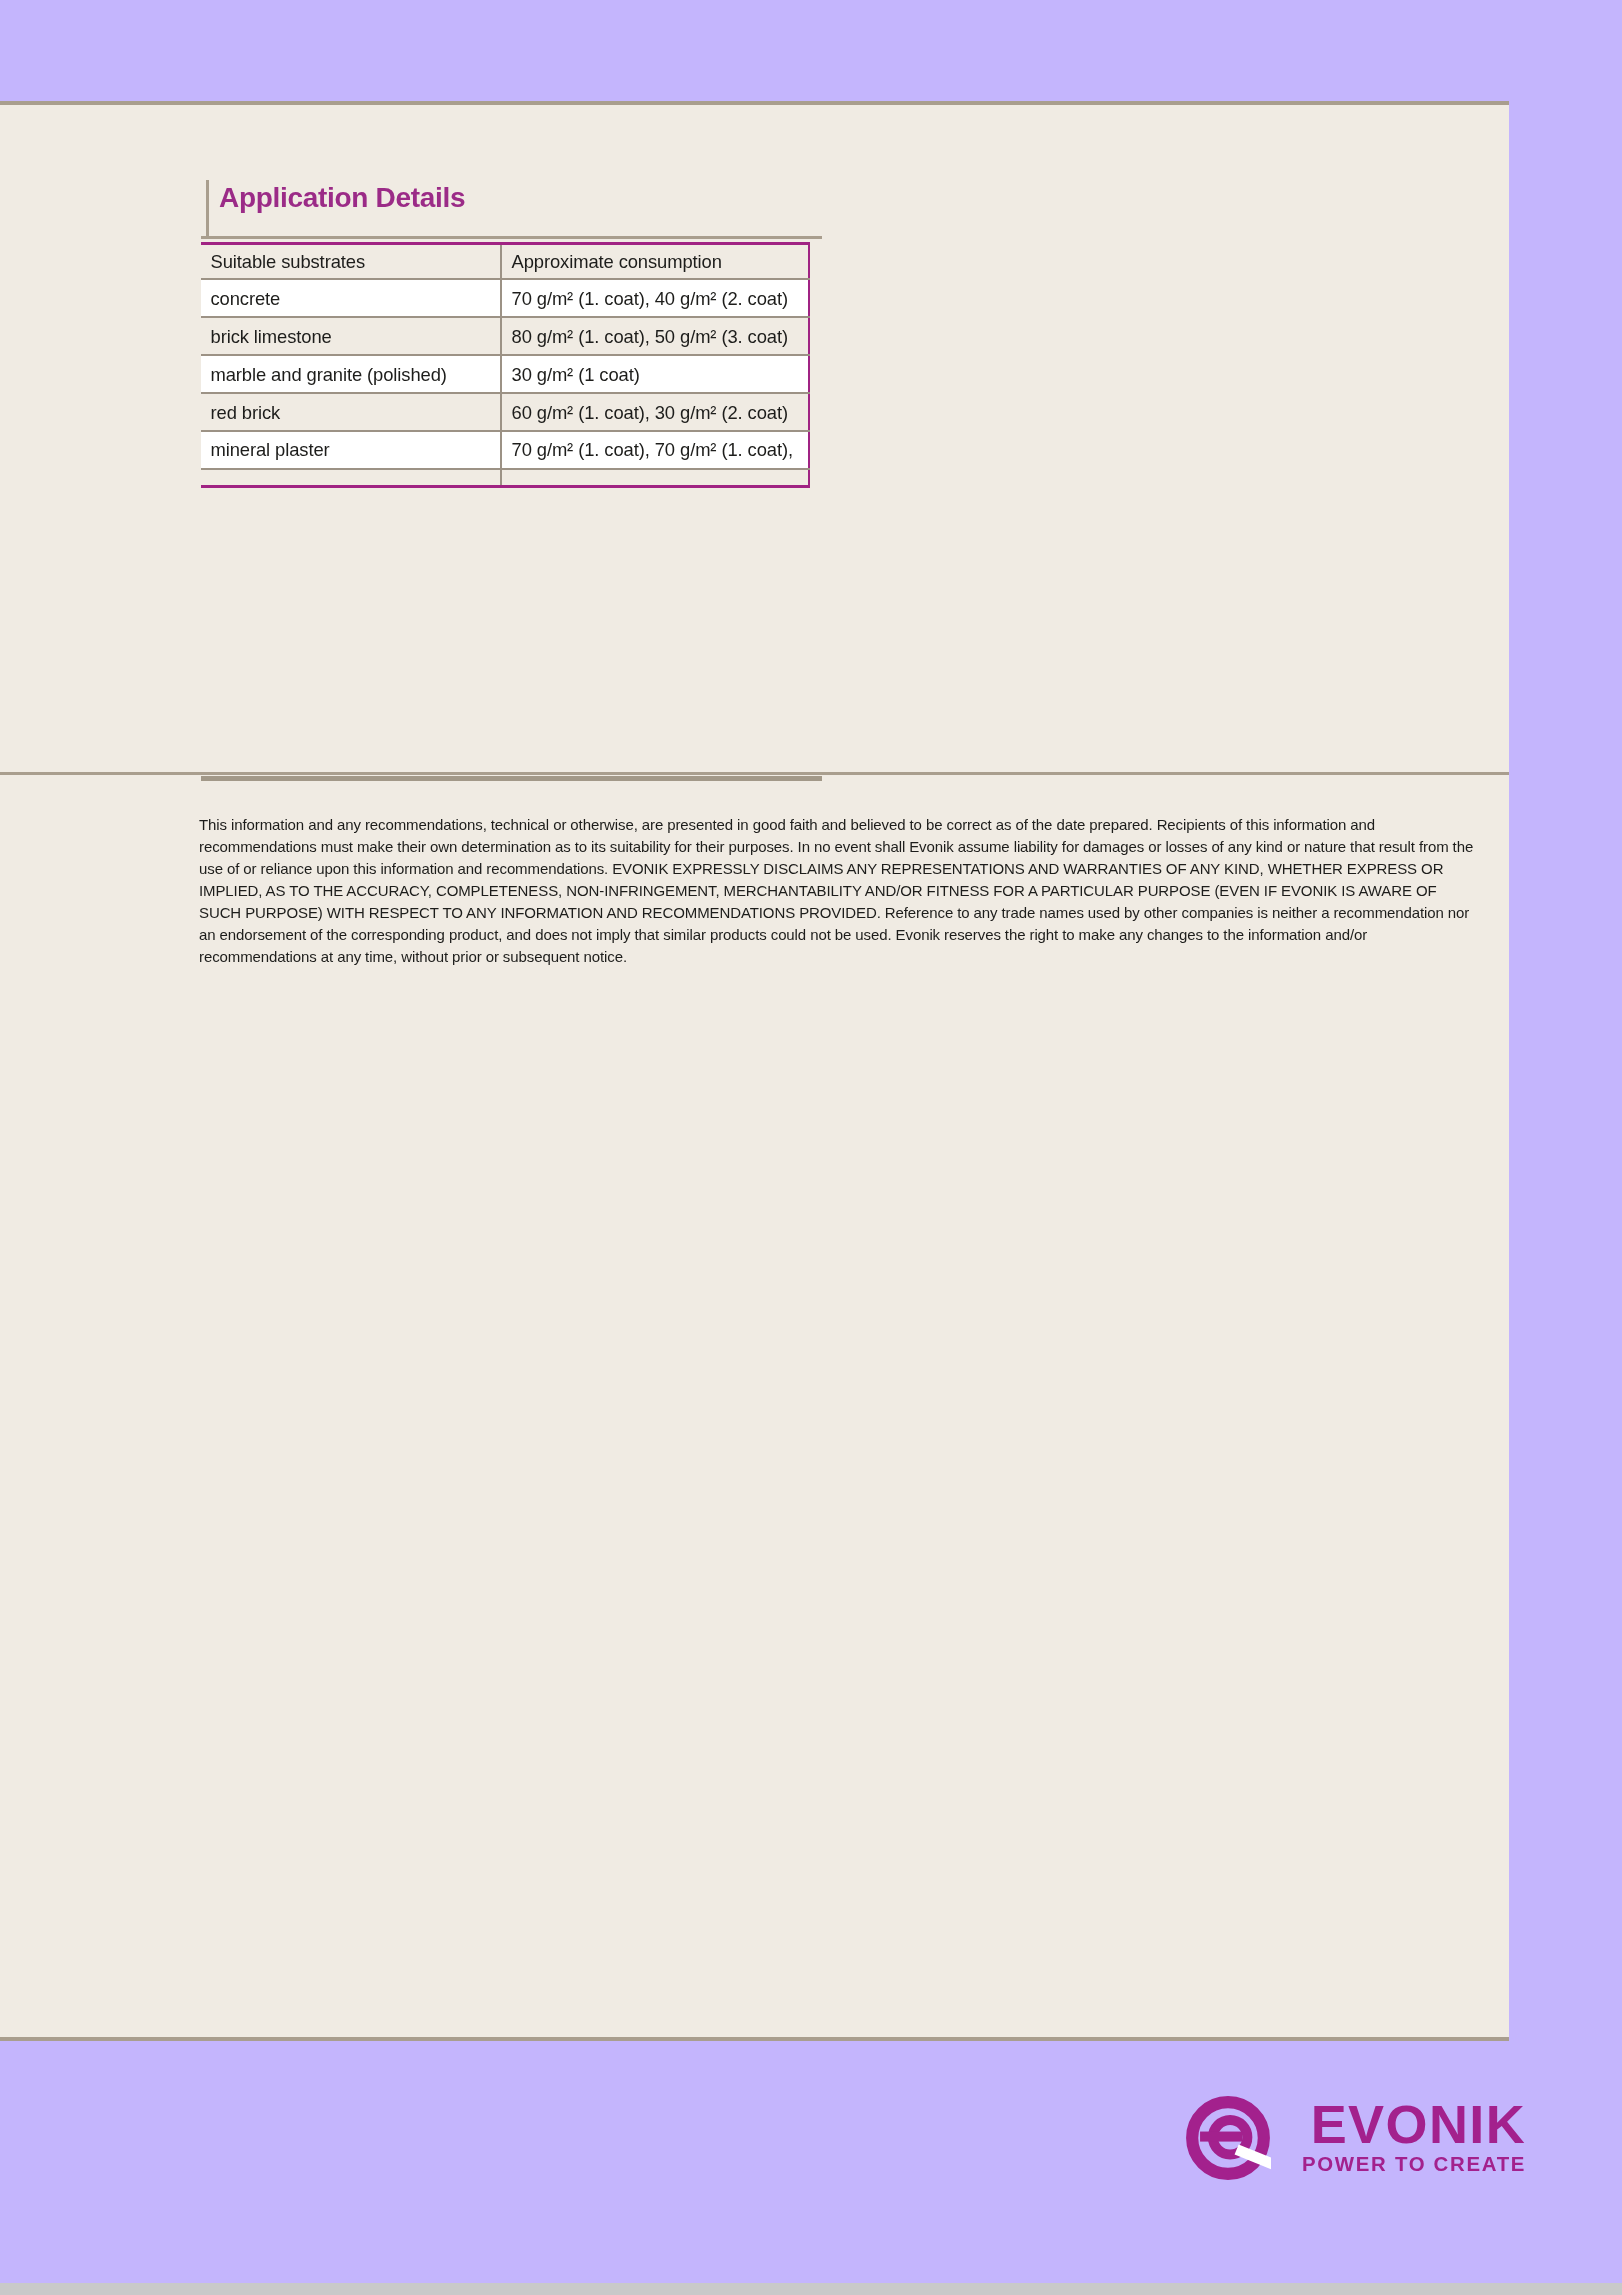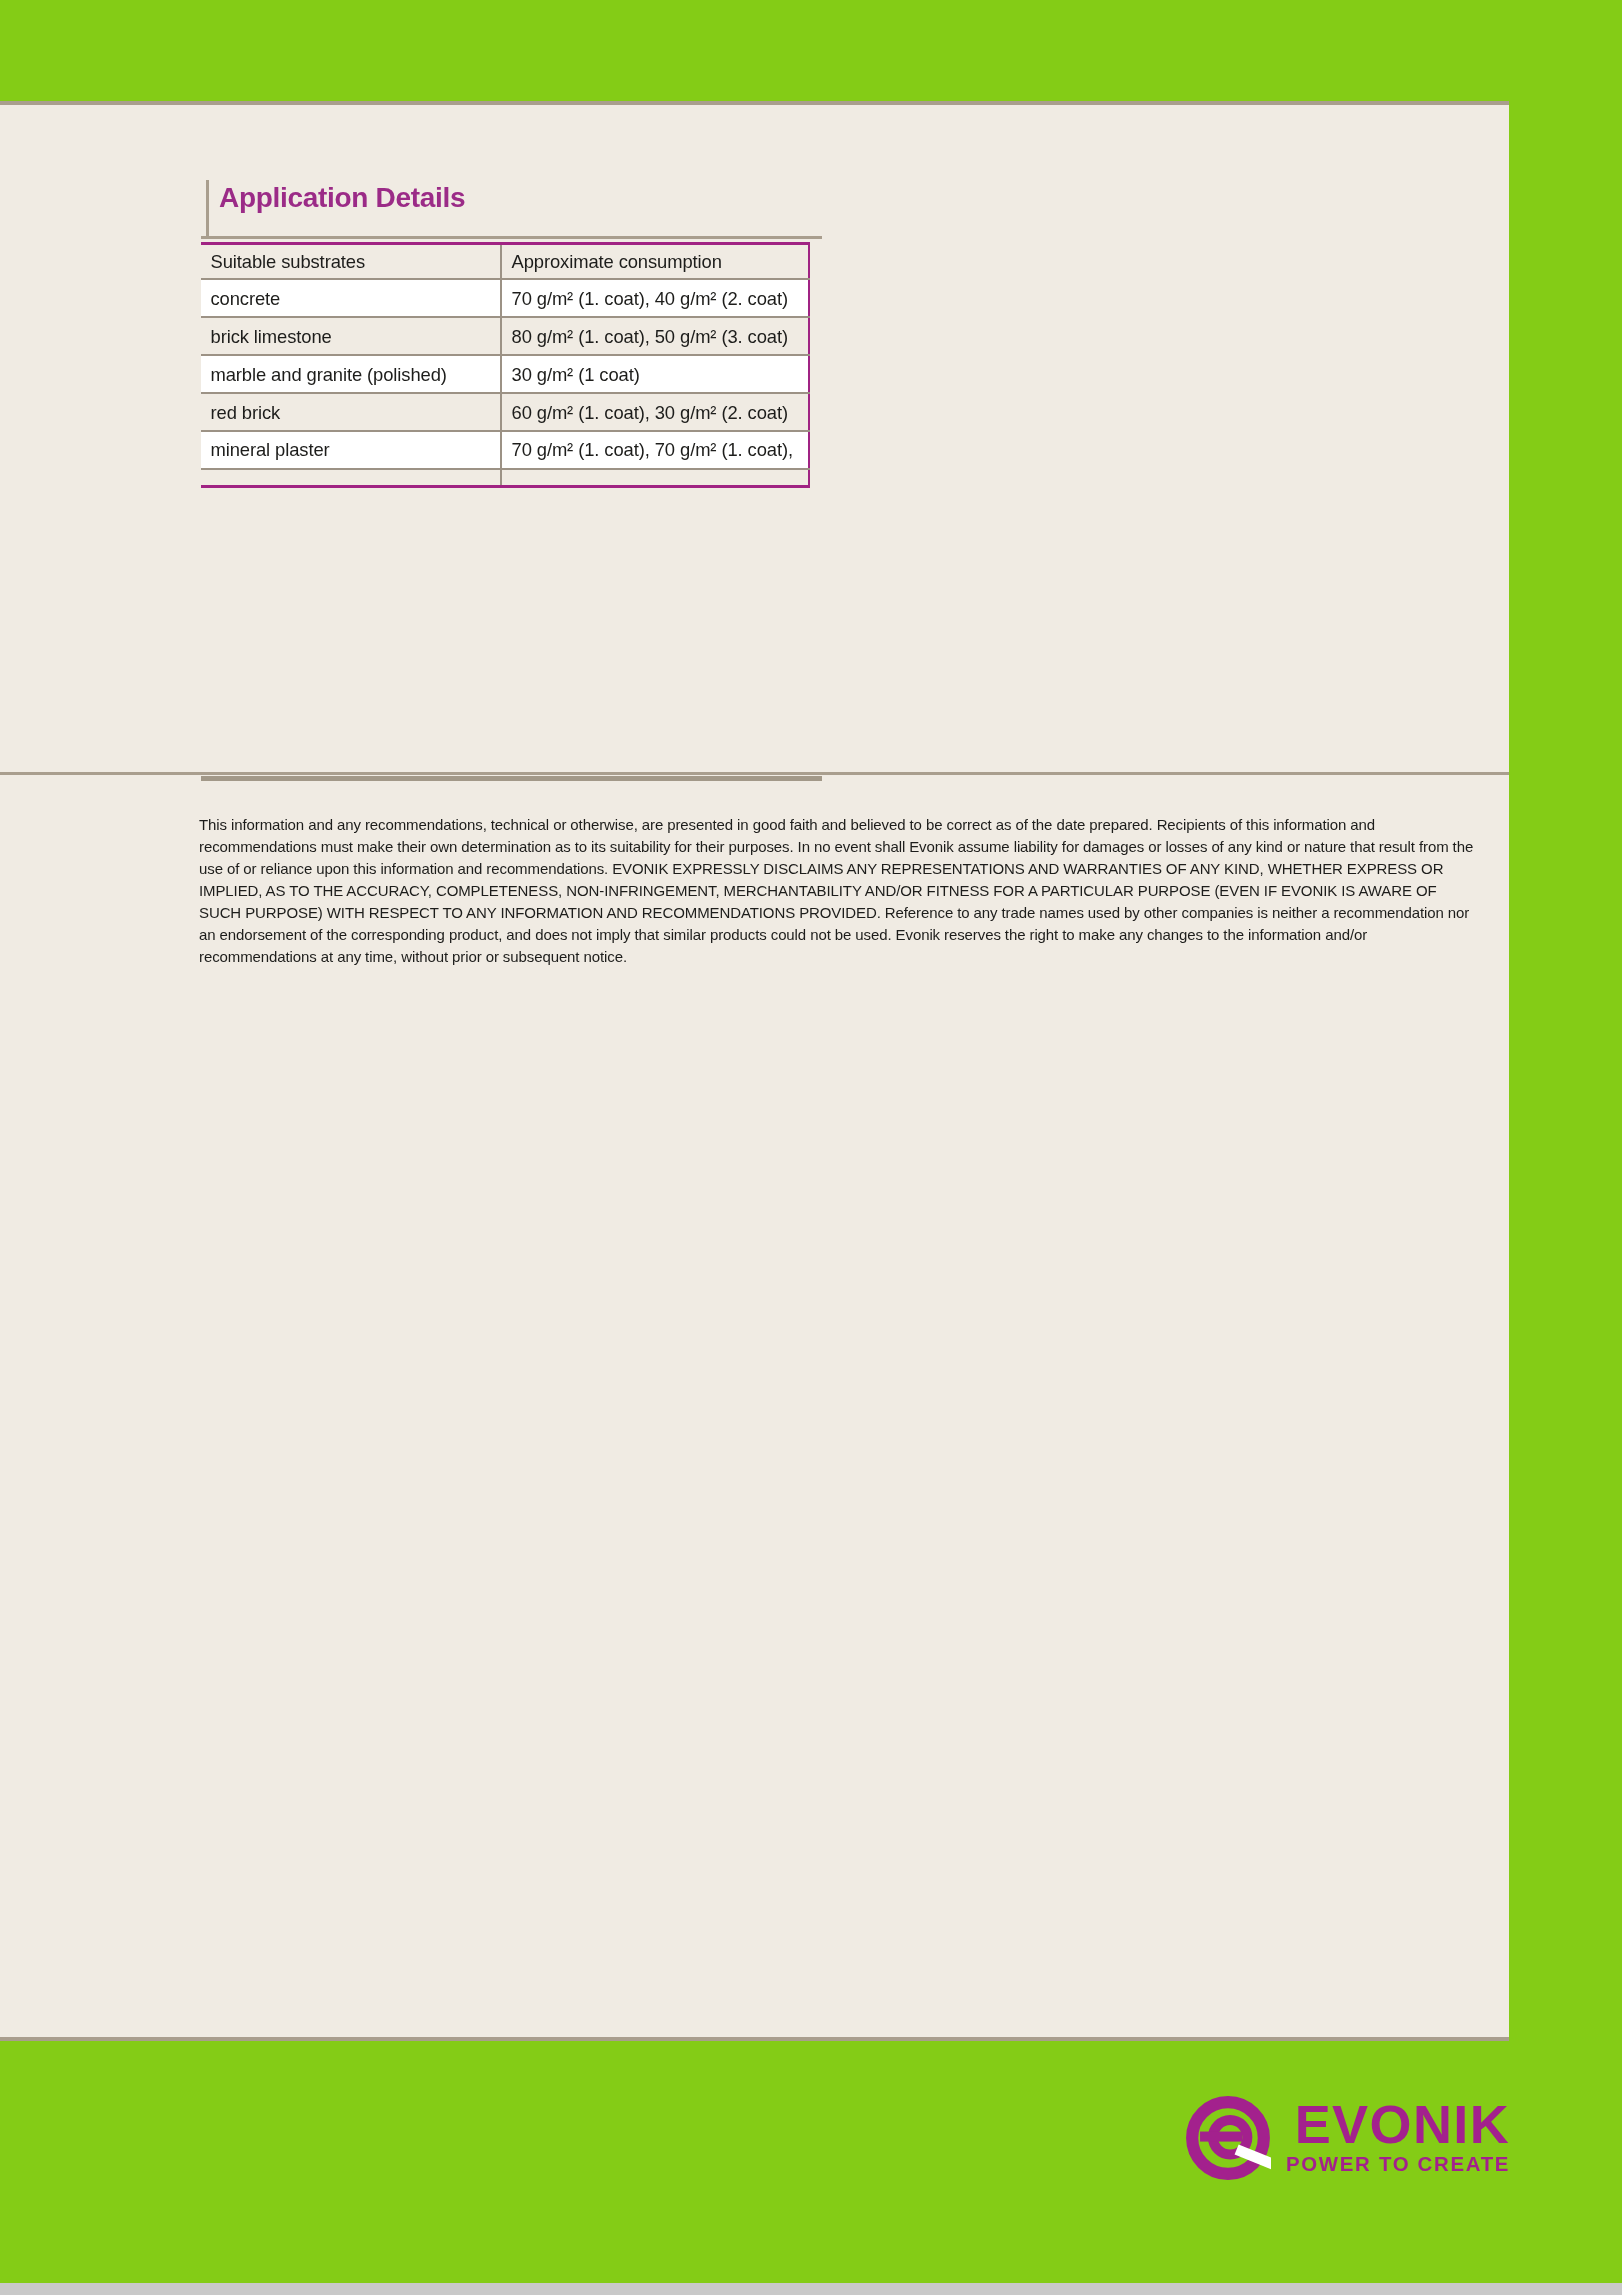--- a/index.html
+++ b/index.html
@@ -5,21 +5,21 @@
   html, body {
     margin: 0;
     padding: 0;
     background: #ffffff;
     font-family: "Liberation Sans", "DejaVu Sans", sans-serif;
   }
   .page {
     position: relative;
     width: 1622px;
     height: 2295px;
-    background: #84cc16;
+    background: #c4b5fd;
     overflow: hidden;
   }
   
   .content-panel {
     position: absolute;
     left: 0; top: 105px;
     width: 1509px; height: 1934px;
     background: #f0ebe3;
   }
   
@@ -114,21 +114,21 @@
     position: absolute;
     left: 0; top: 2037px;
     width: 1509px; height: 4.1px;
     background: #a99e8e;
   }
   .logo {
     position: absolute;
     left: 1185px; top: 2095px;
     display: flex;
     align-items: center;
-    gap: 15px;
+    gap: 31px;
   }
   .logo svg { display: block; }
   .wordmark-block {
     display: flex;
     flex-direction: column;
     align-items: flex-end;
   }
   .wordmark {
     font-size: 54px;
     font-weight: bold;

